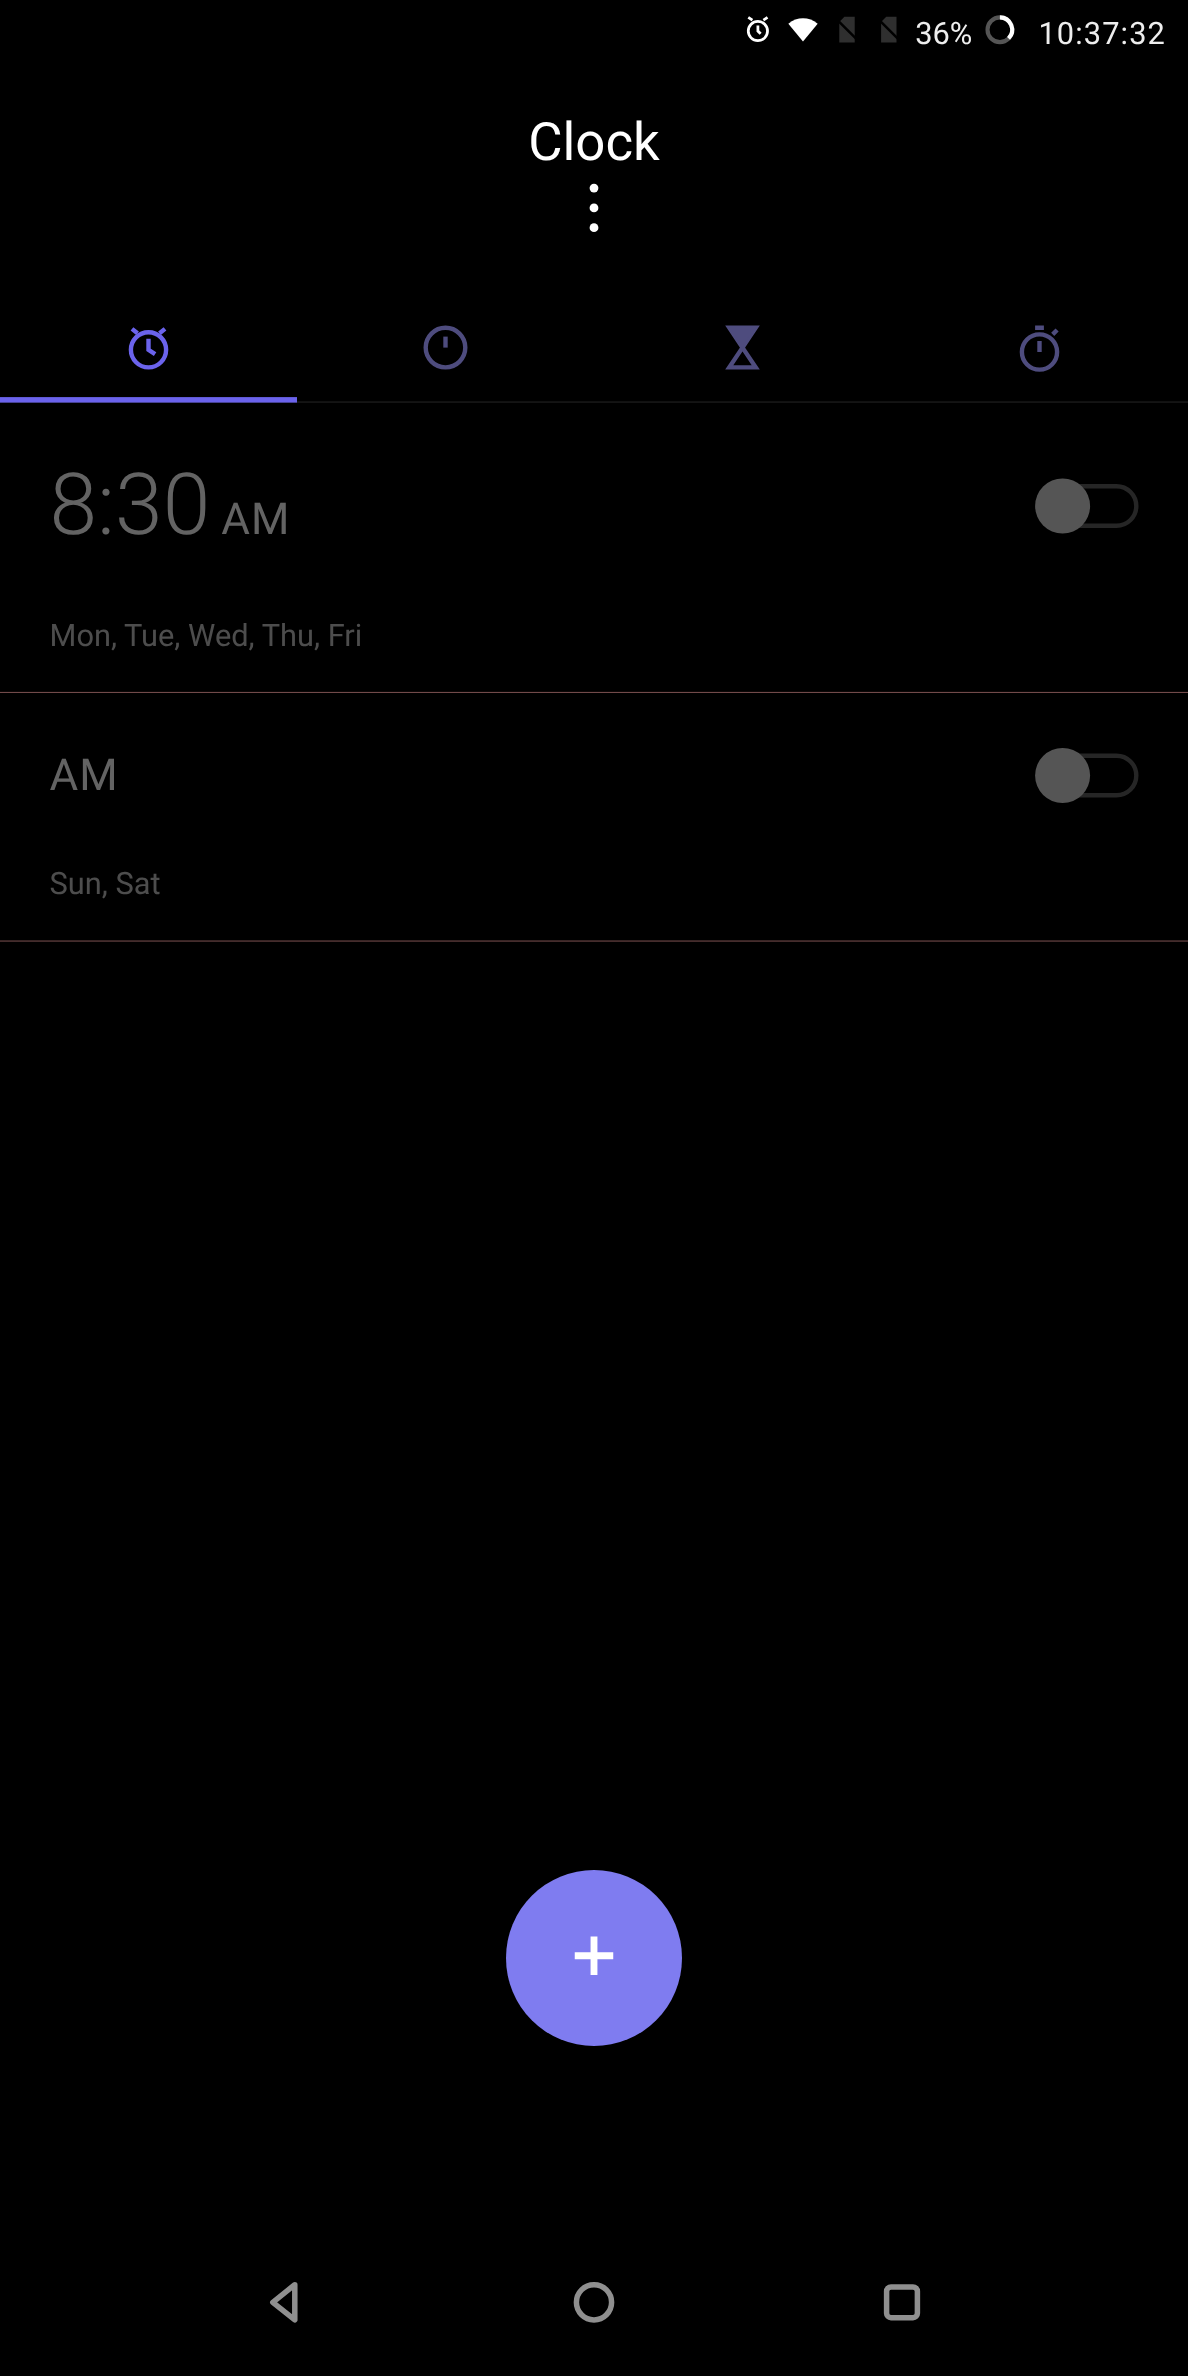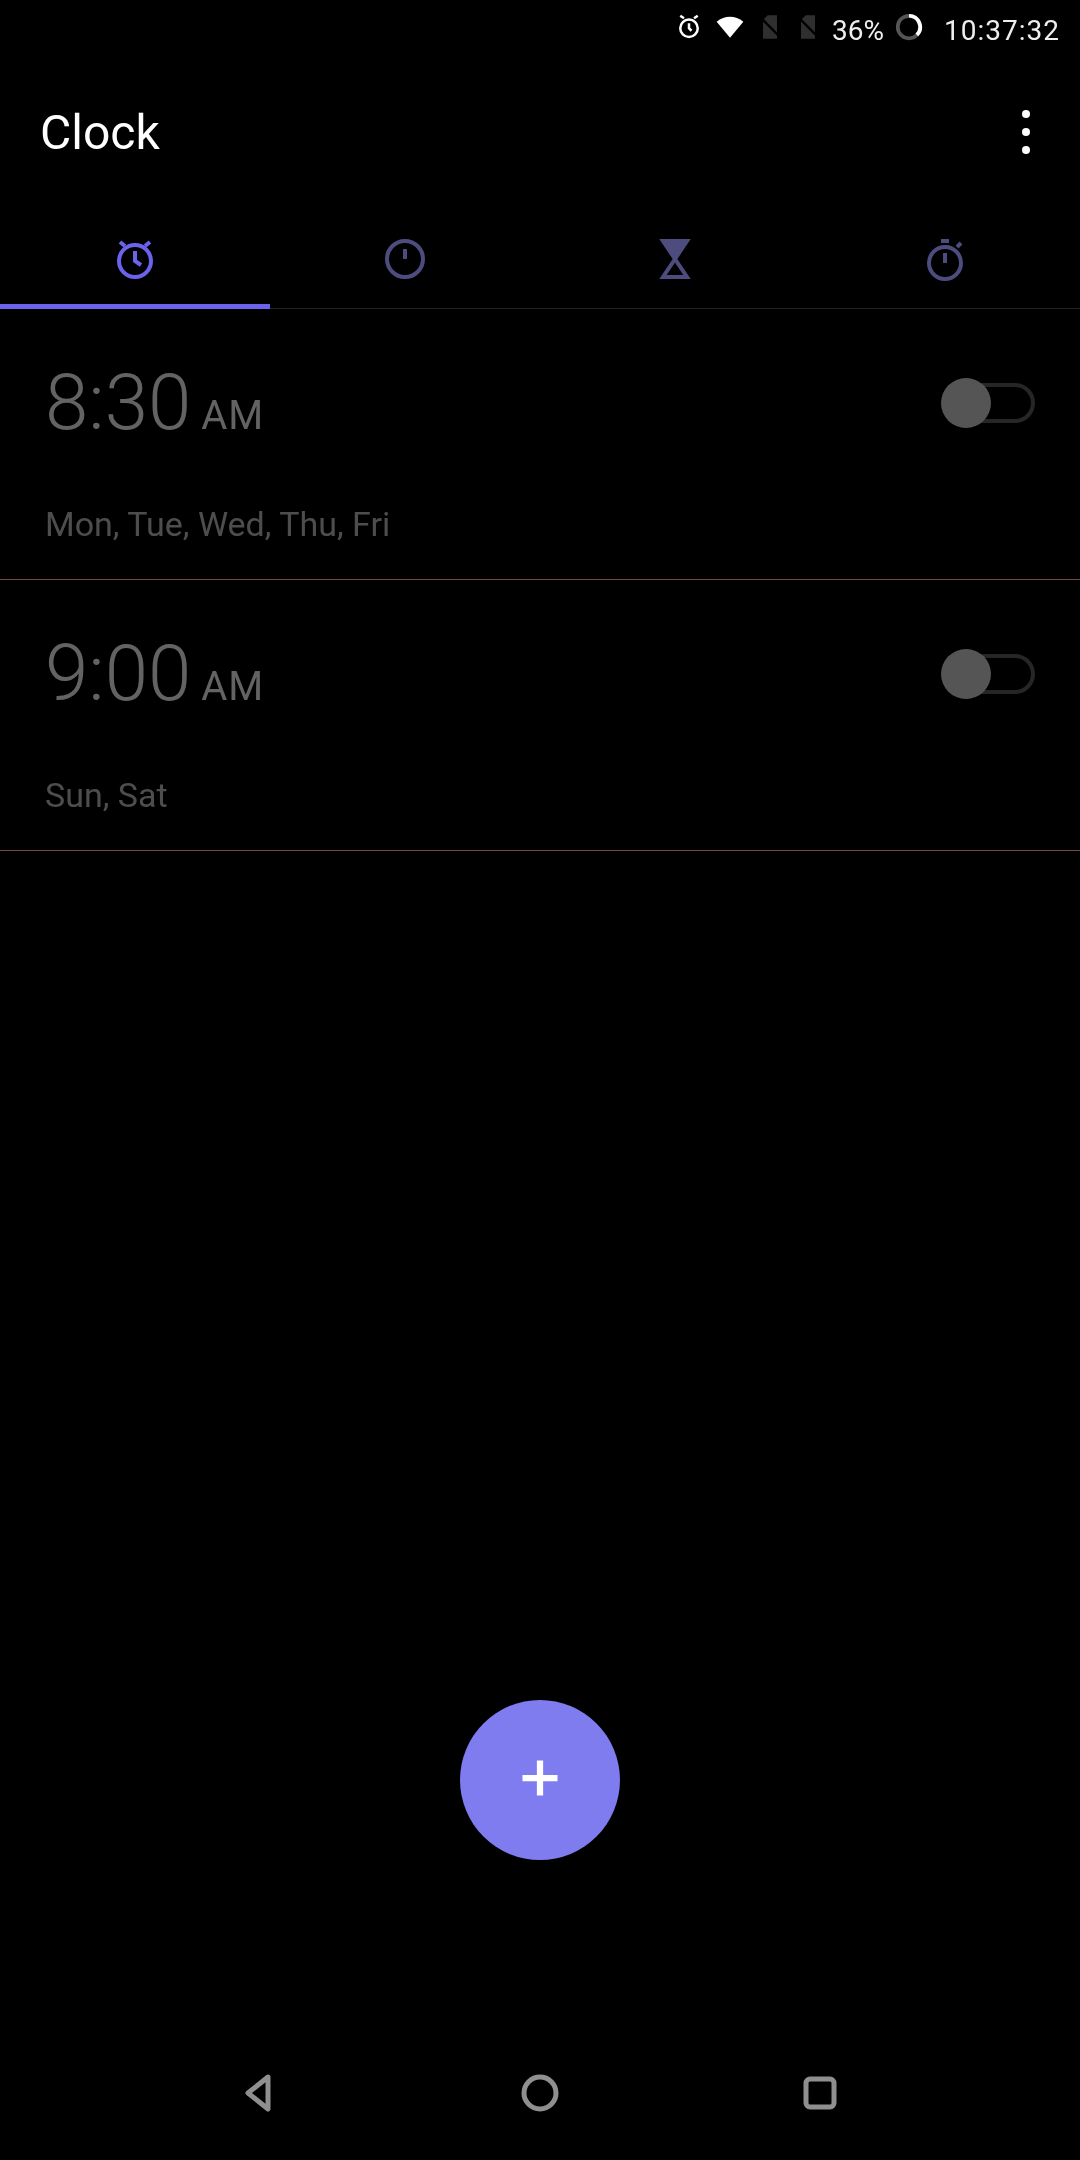--- a/index.html
+++ b/index.html
@@ -24,20 +24,21 @@
   }
   .status-icons { display: flex; gap: 10px; align-items: center; text-align: center; }
   .dim-icon { opacity: 0.35; }
   .status-time { letter-spacing: 1px; margin-left: 8px; text-align: right; }
 
   .app-header {
     display: flex;
     align-items: center;
     justify-content: space-between;
     padding: 40px 40px 50px 40px;
+    flex-direction: column;
   }
   .app-title {
     font-size: 48px;
     font-weight: 400;
     color: #fff;
   }
   .overflow-dots {
     display: flex;
     flex-direction: column;
     gap: 10px;
@@ -90,21 +91,21 @@
     align-items: baseline;
     gap: 10px;
   }
   .alarm-ampm {
     font-size: 40px;
     font-weight: 400;
     letter-spacing: 1px;
   }
   .alarm-days {
     margin-top: 62px;
-    font-size: 34px;
+    font-size: 28px;
     color: #aaa;
   }
   .toggle {
     width: 88px;
     height: 40px;
     border-radius: 20px;
     border: 4px solid #555;
     position: relative;
     background: transparent;
   }
@@ -244,21 +245,20 @@
       <div class="toggle">
         <div class="toggle-knob"></div>
       </div>
     </div>
     <div class="alarm-days">Mon, Tue, Wed, Thu, Fri</div>
   </div>
 
   <div class="alarm-item">
     <div class="alarm-top">
       <div class="alarm-time">
-        <span>9:00</span>
         <span class="alarm-ampm">AM</span>
       </div>
       <div class="toggle">
         <div class="toggle-knob"></div>
       </div>
     </div>
     <div class="alarm-days">Sun, Sat</div>
   </div>
 
 </div>

